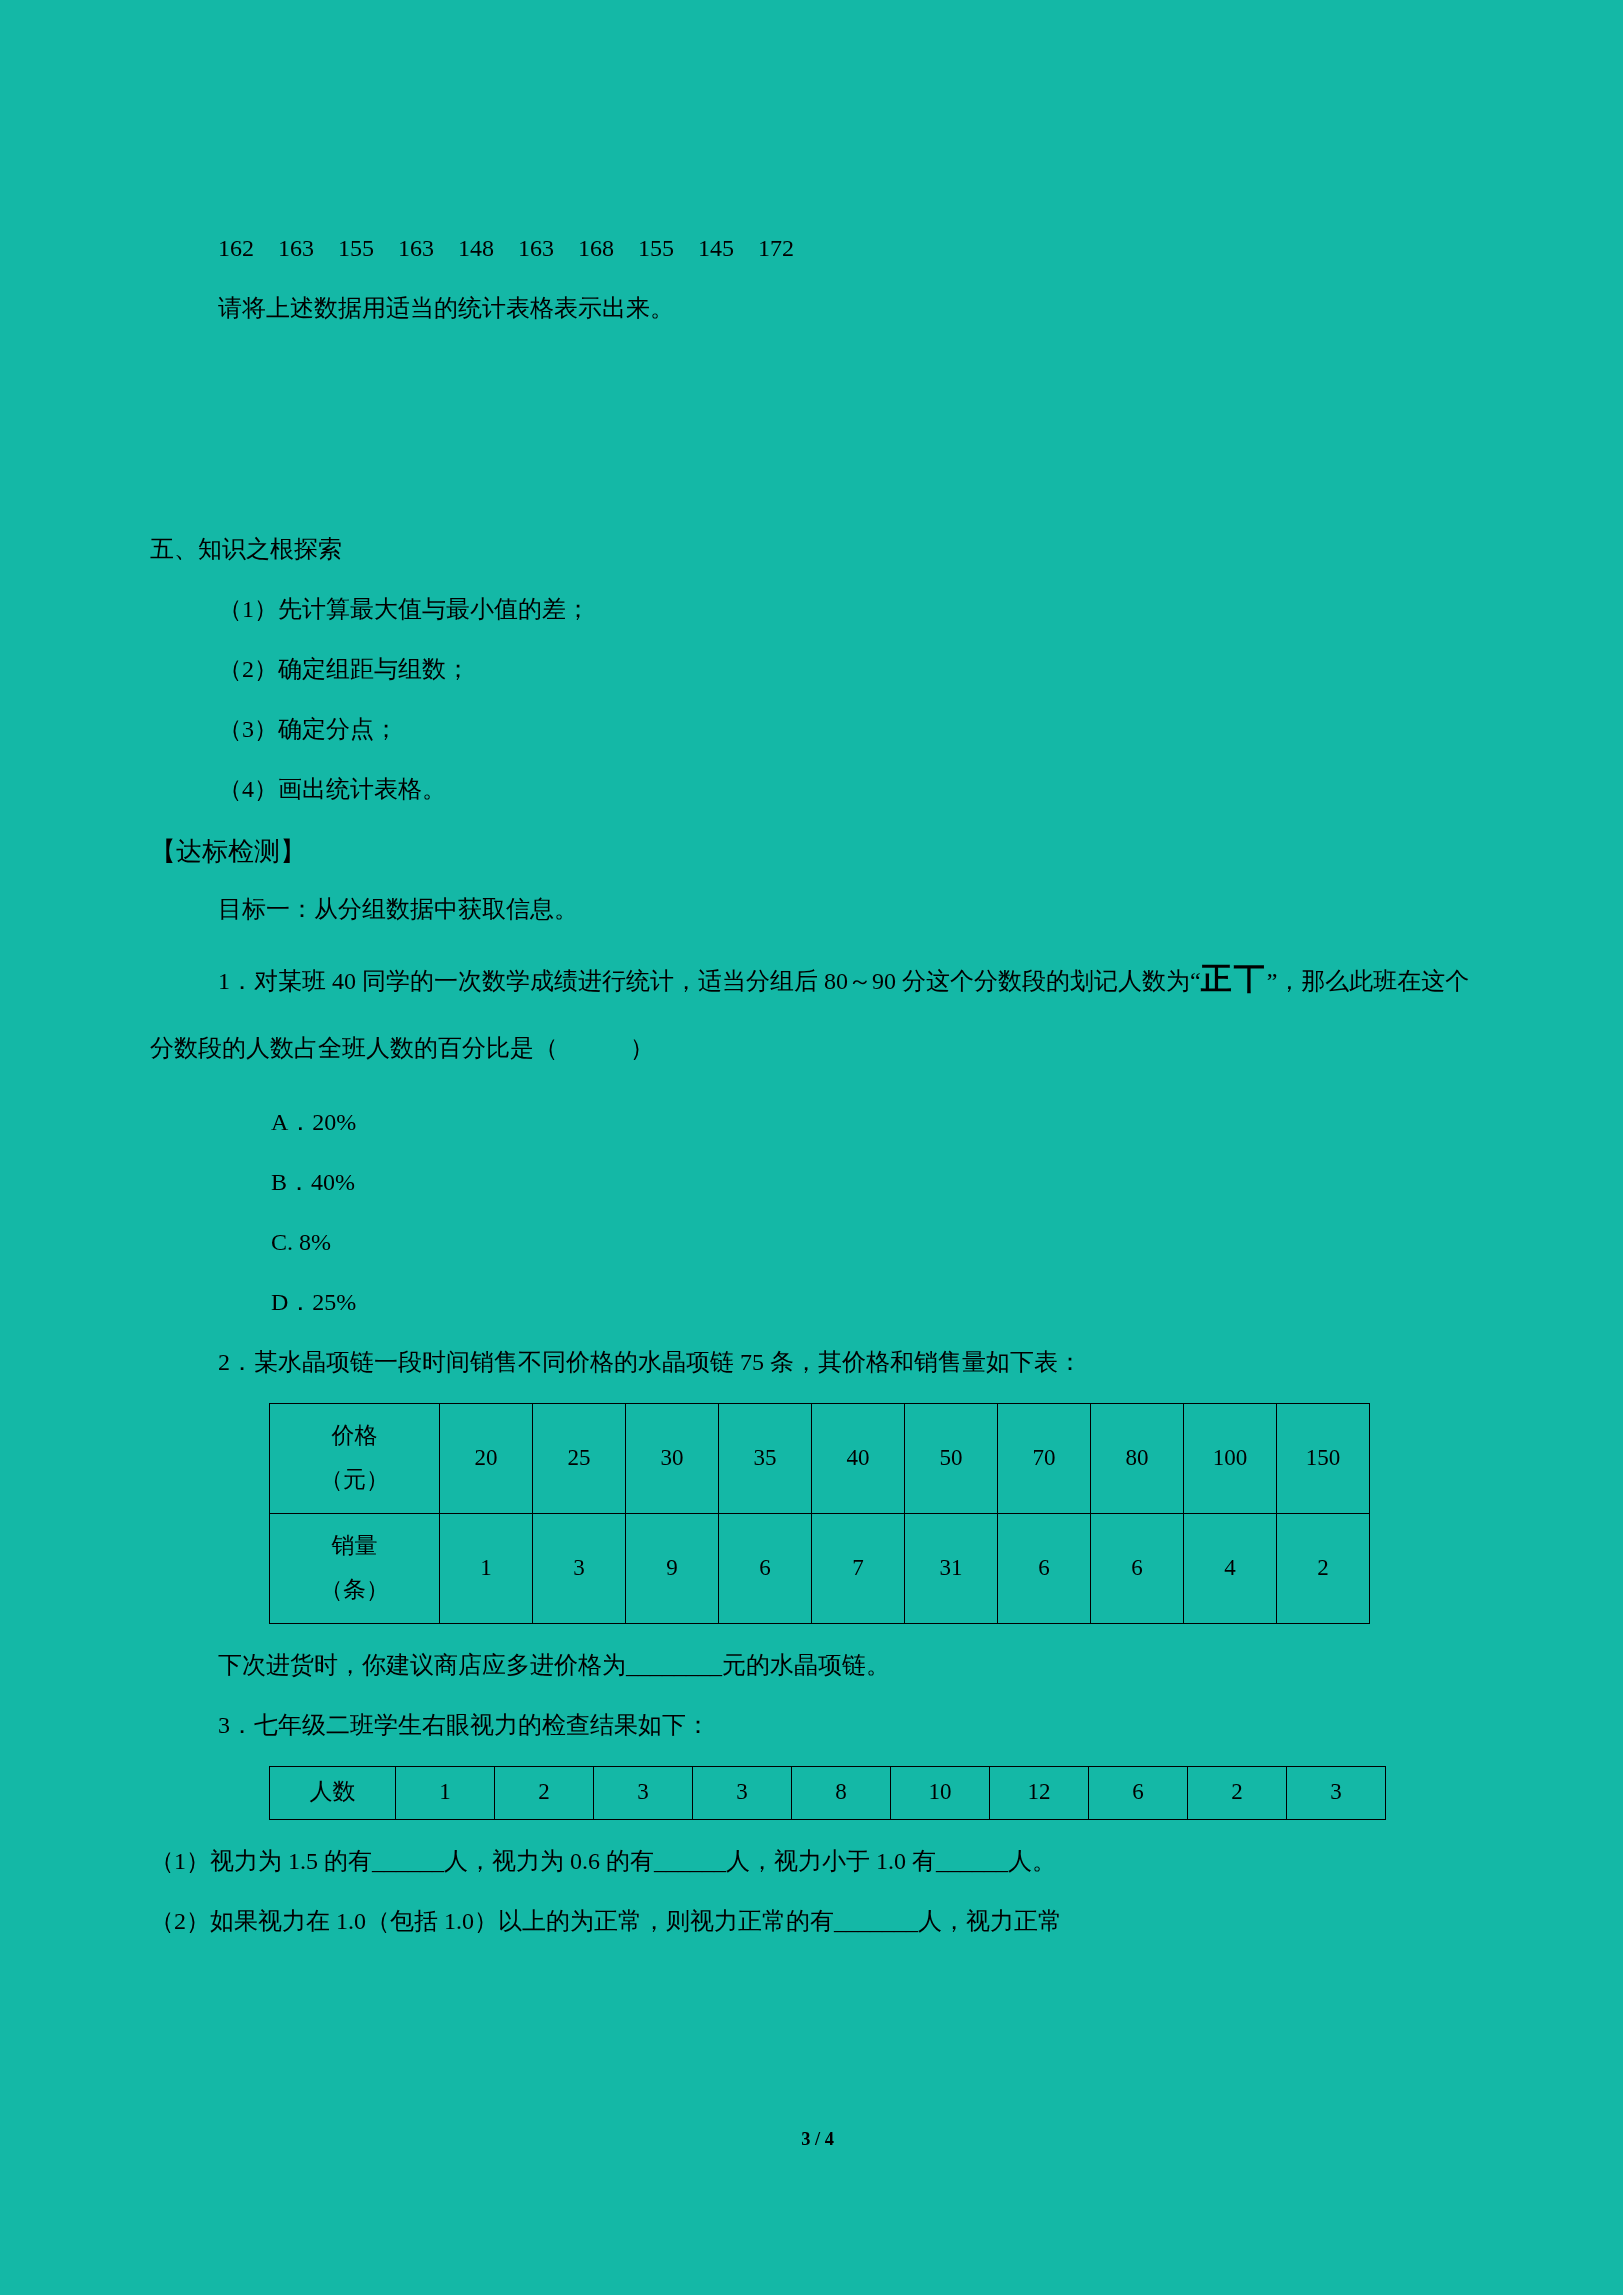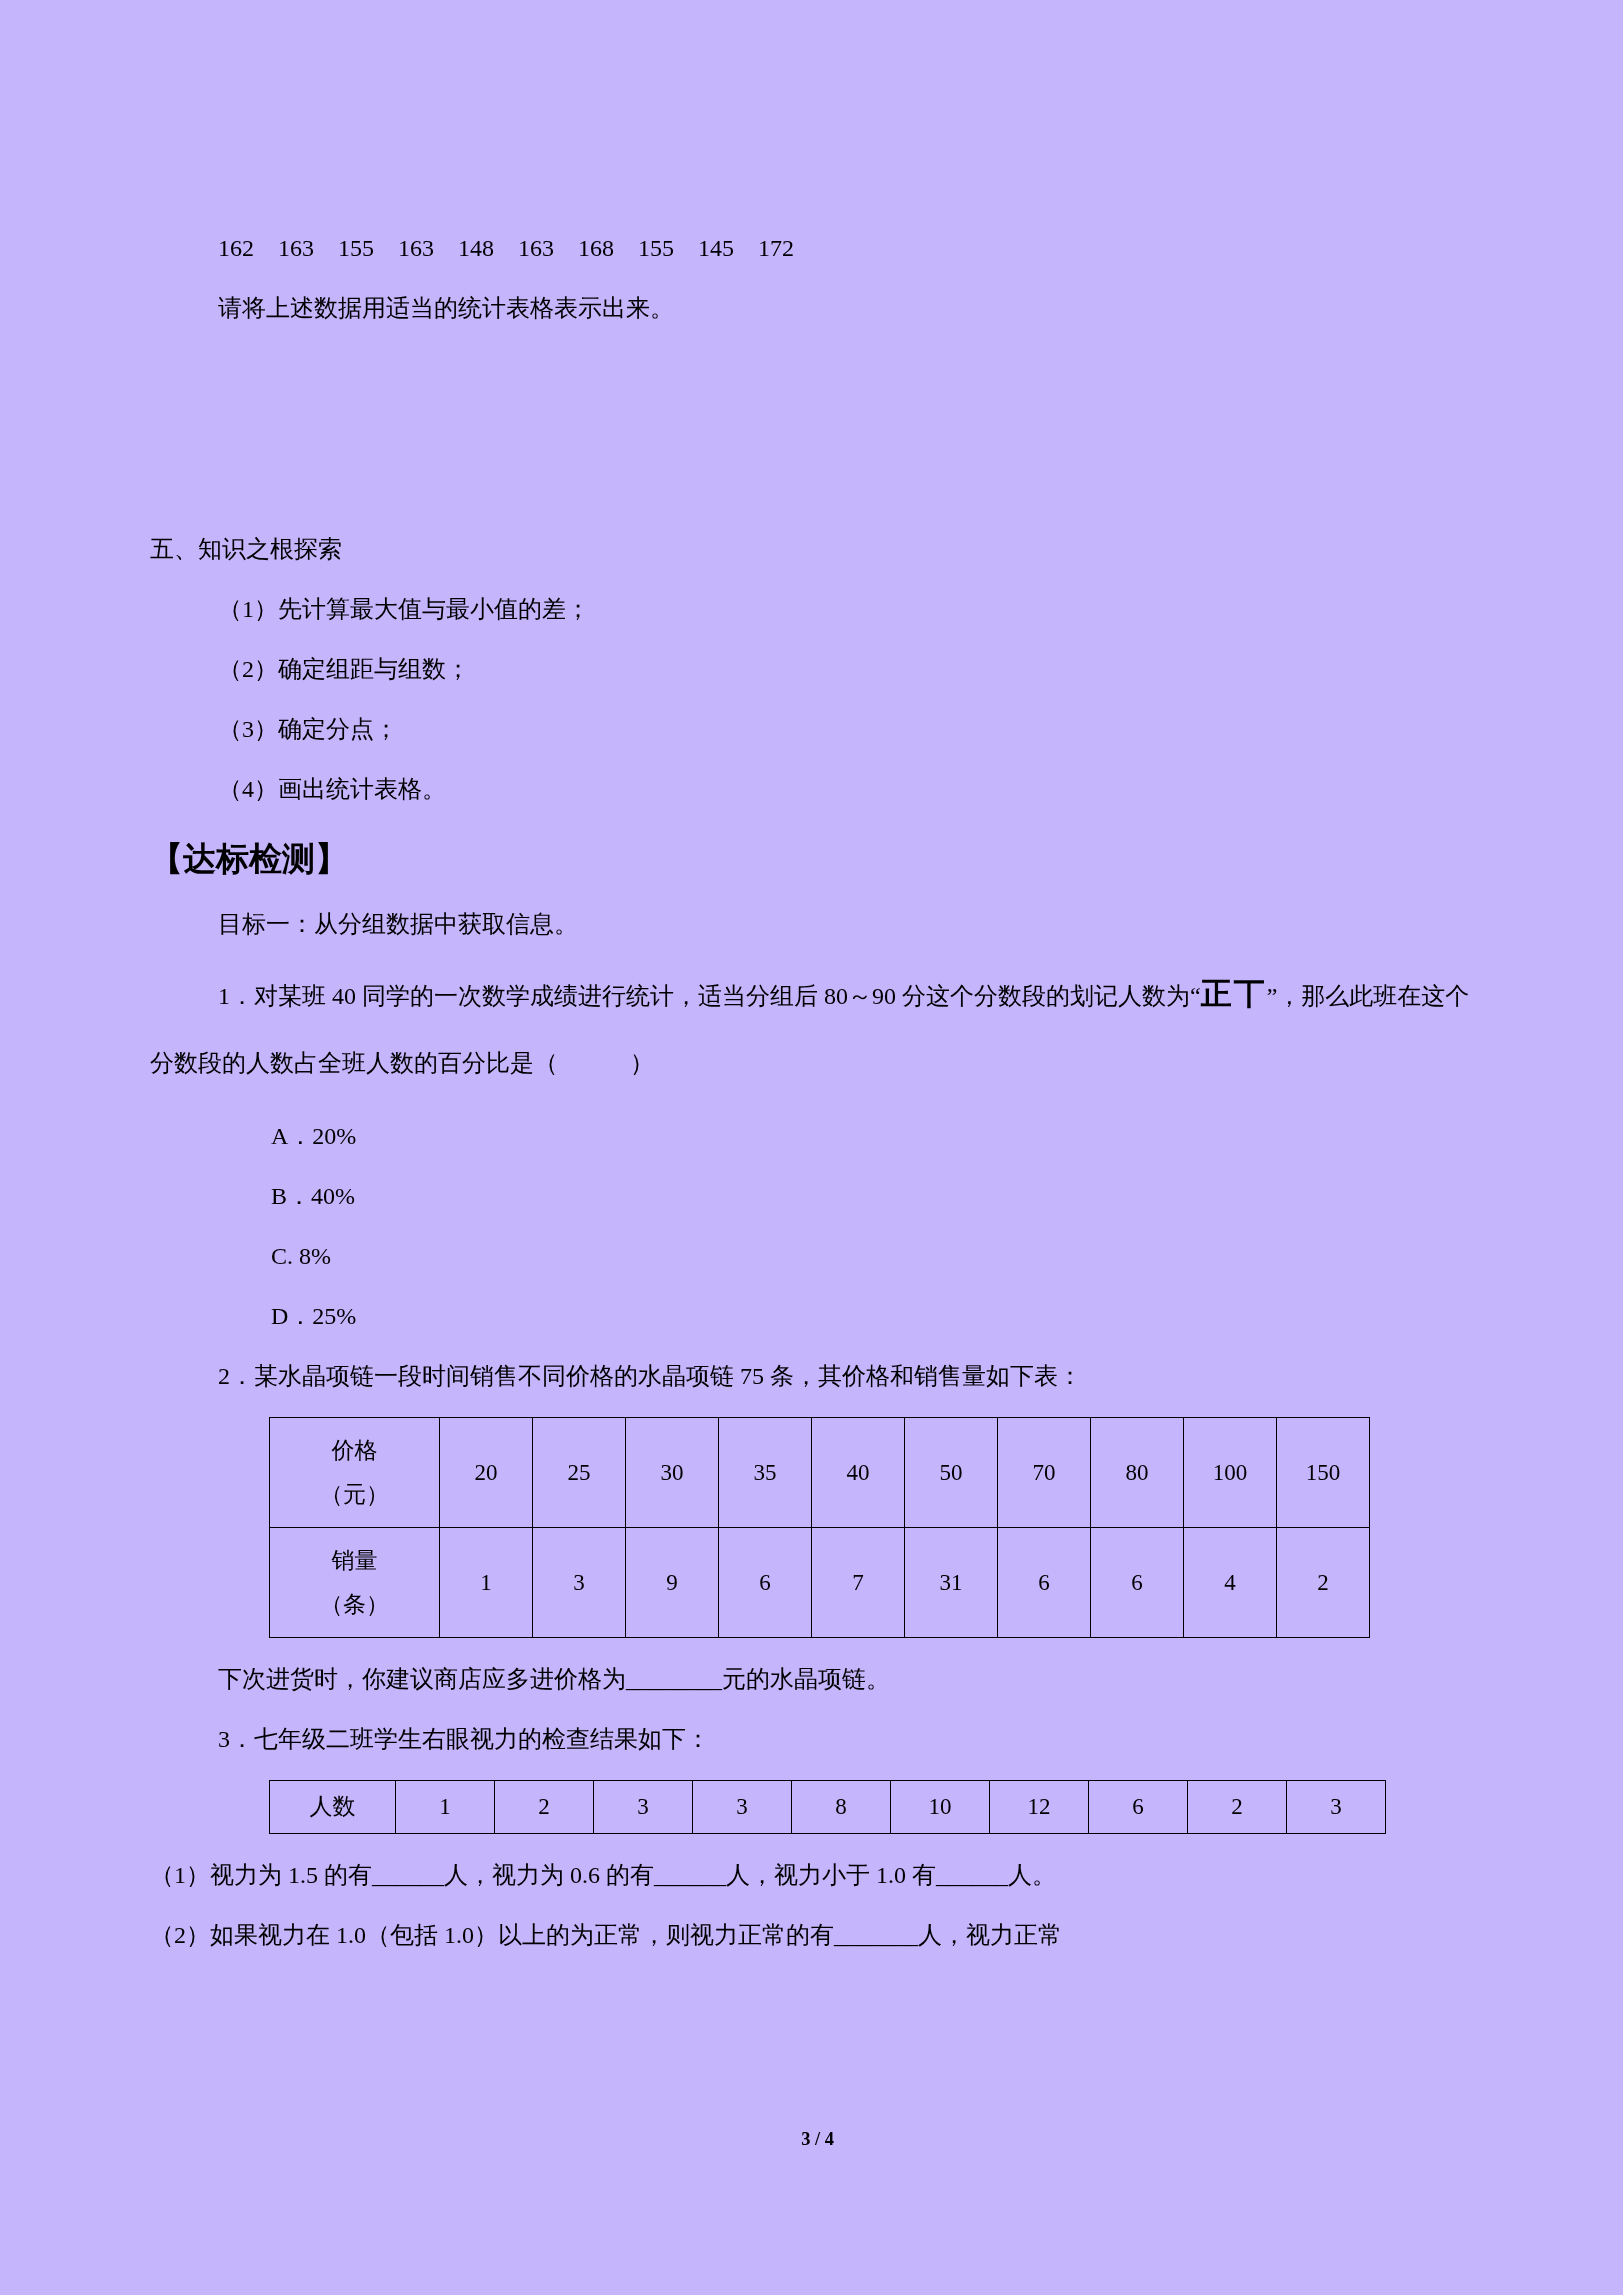--- a/index.html
+++ b/index.html
@@ -2,35 +2,35 @@
 <html style="font-size:11px"><head>
 <meta charset="utf-8">
 <style>
   * { box-sizing: border-box; }
   html, body { margin: 0; padding: 0; background: #ffffff; }
   .page {
     position: relative;
     width: 1623px;
     height: 2295px;
     margin: 0 auto;
-    background: #c4b5fd;
+    background: #14b8a6;
     color: #000000;
     font-family: "Liberation Serif", "DejaVu Serif", serif;
     font-size: 24px;
     padding: 218px 136px 0 150px;
     overflow: hidden;
   }
   p { margin: 0; line-height: 2.5; }
   .pre { white-space: pre-wrap; }
   .indent-1 { padding-left: 68px; }
   .indent-2 { padding-left: 121px; }
   .gap-large { margin-top: 181px; }
   .heading {
-    font-size: 33px;
-    font-weight: bold;
+    font-size: 26px;
+    font-weight: normal;
     line-height: 2.1;
     margin-top: 5.5px;
   }
   .q1 { text-indent: 68px; line-height: 2.55; }
   .tally {
     font-size: 31px;
     font-weight: bold;
     font-family: "Liberation Sans", "DejaVu Sans", sans-serif;
     letter-spacing: 2px;
   }

